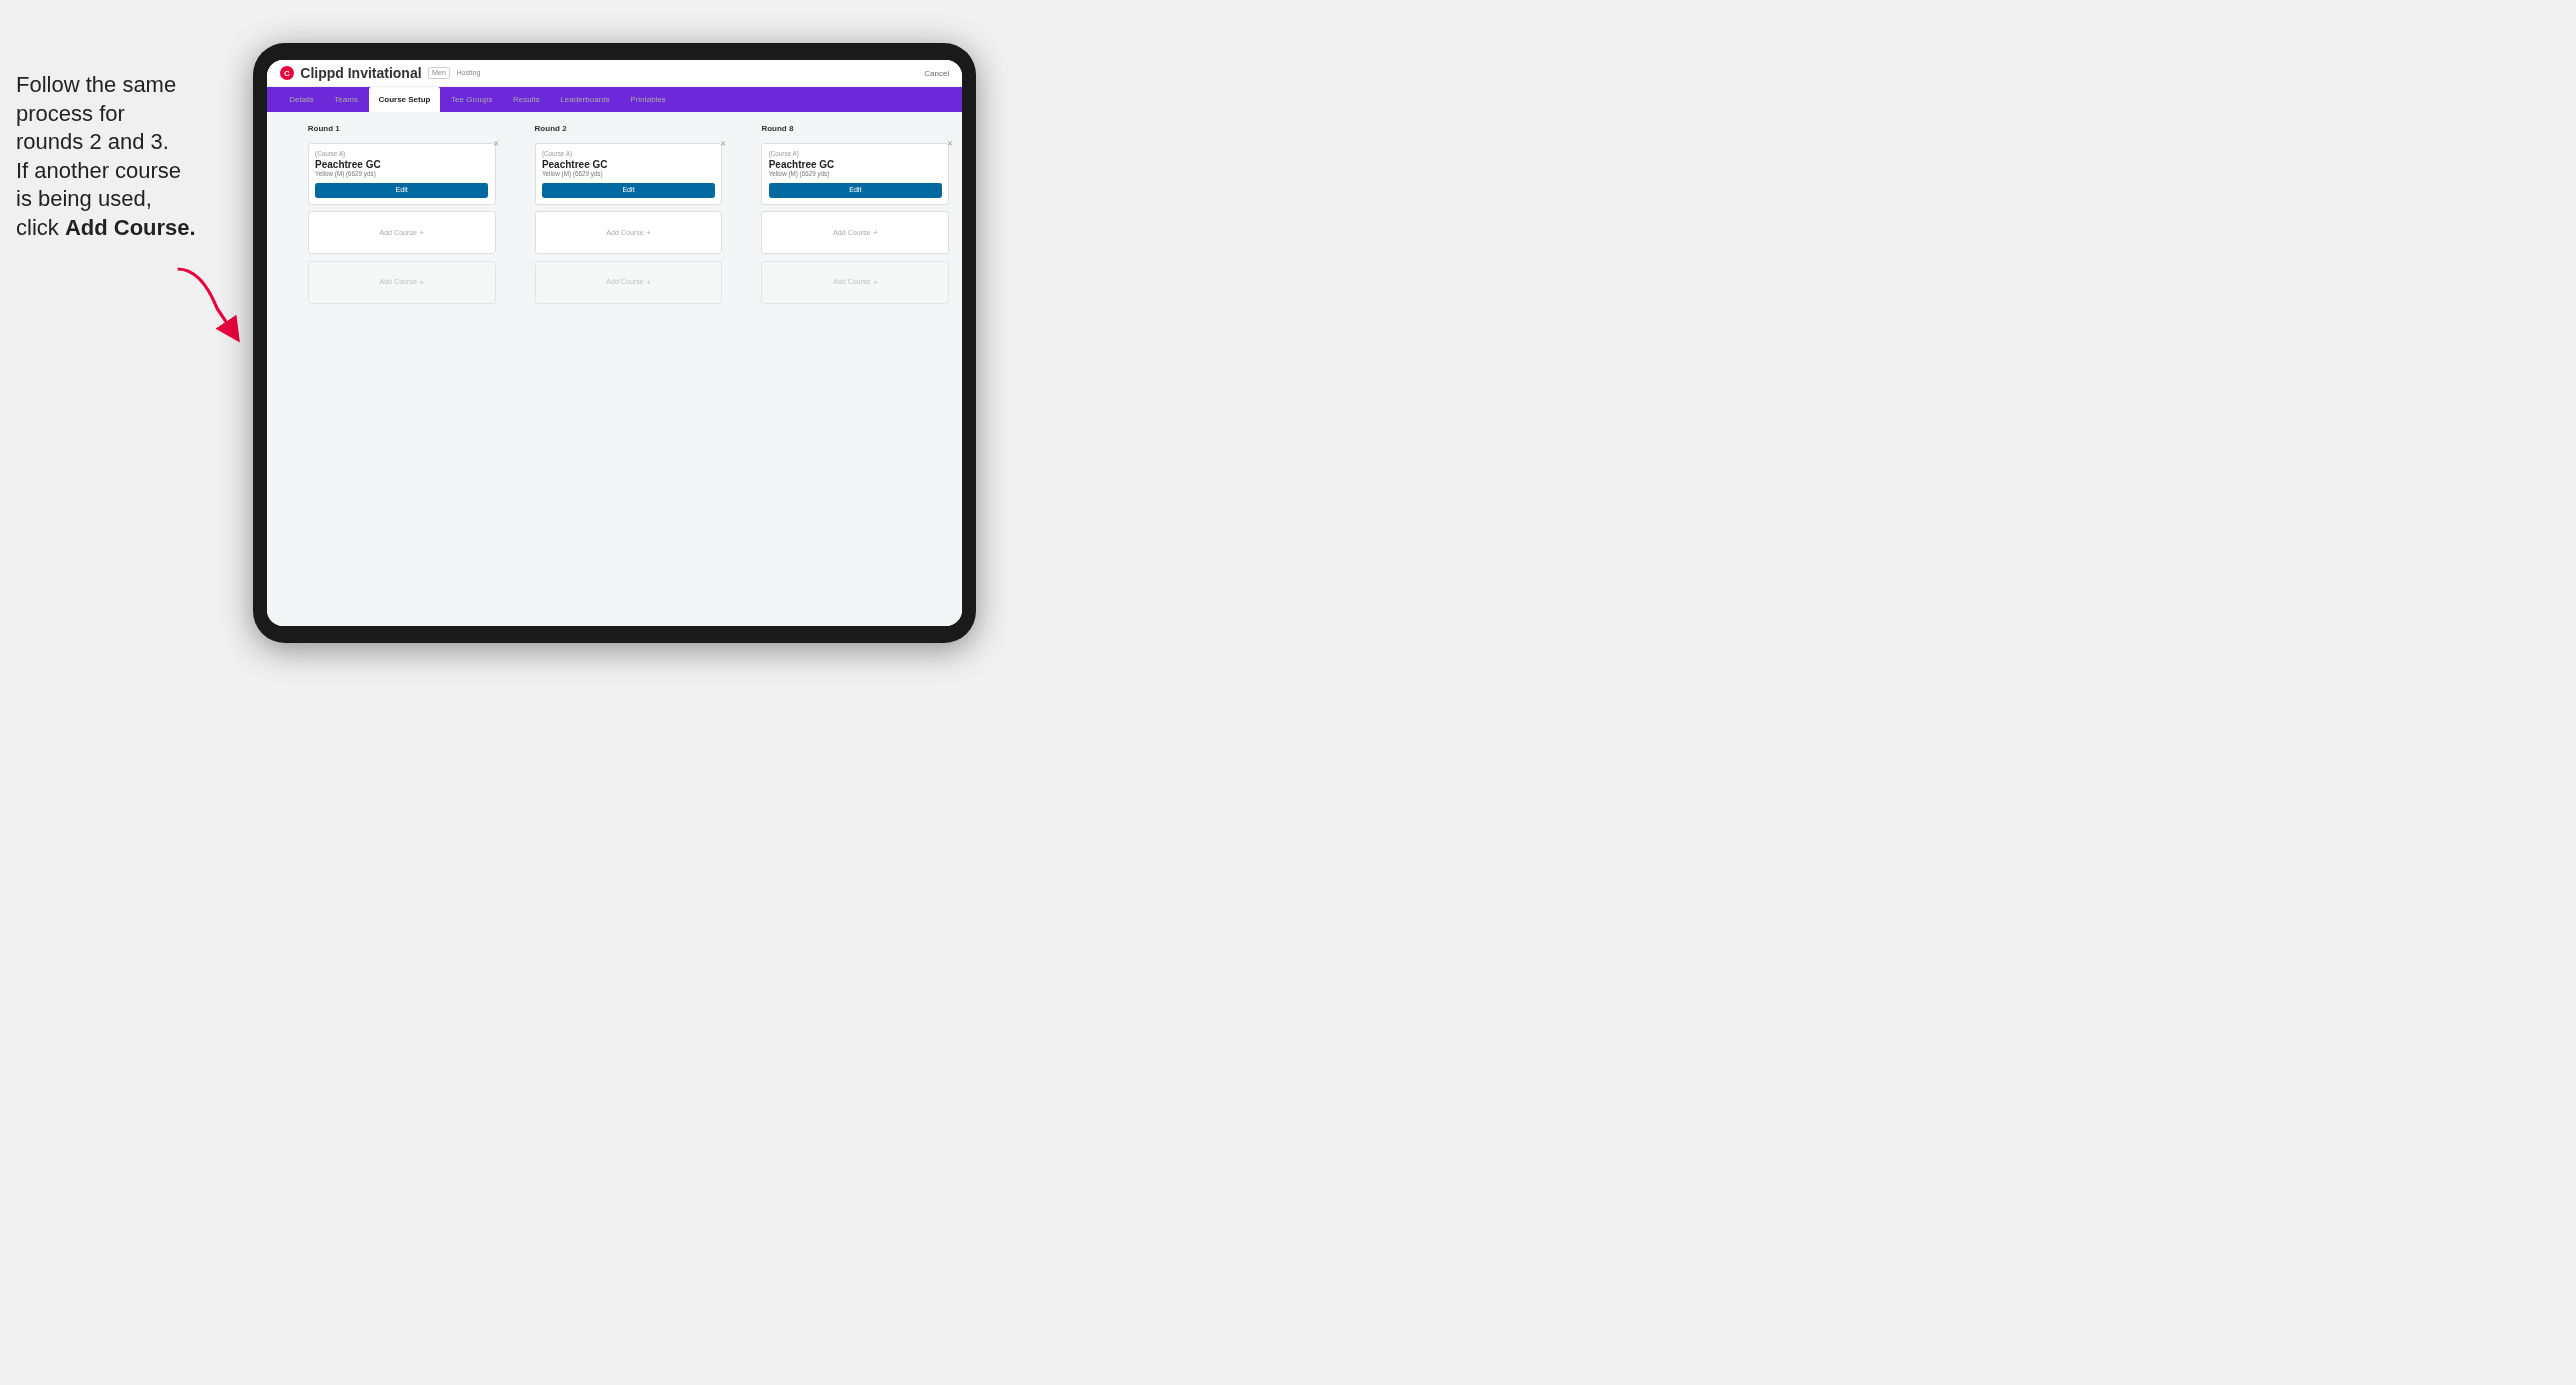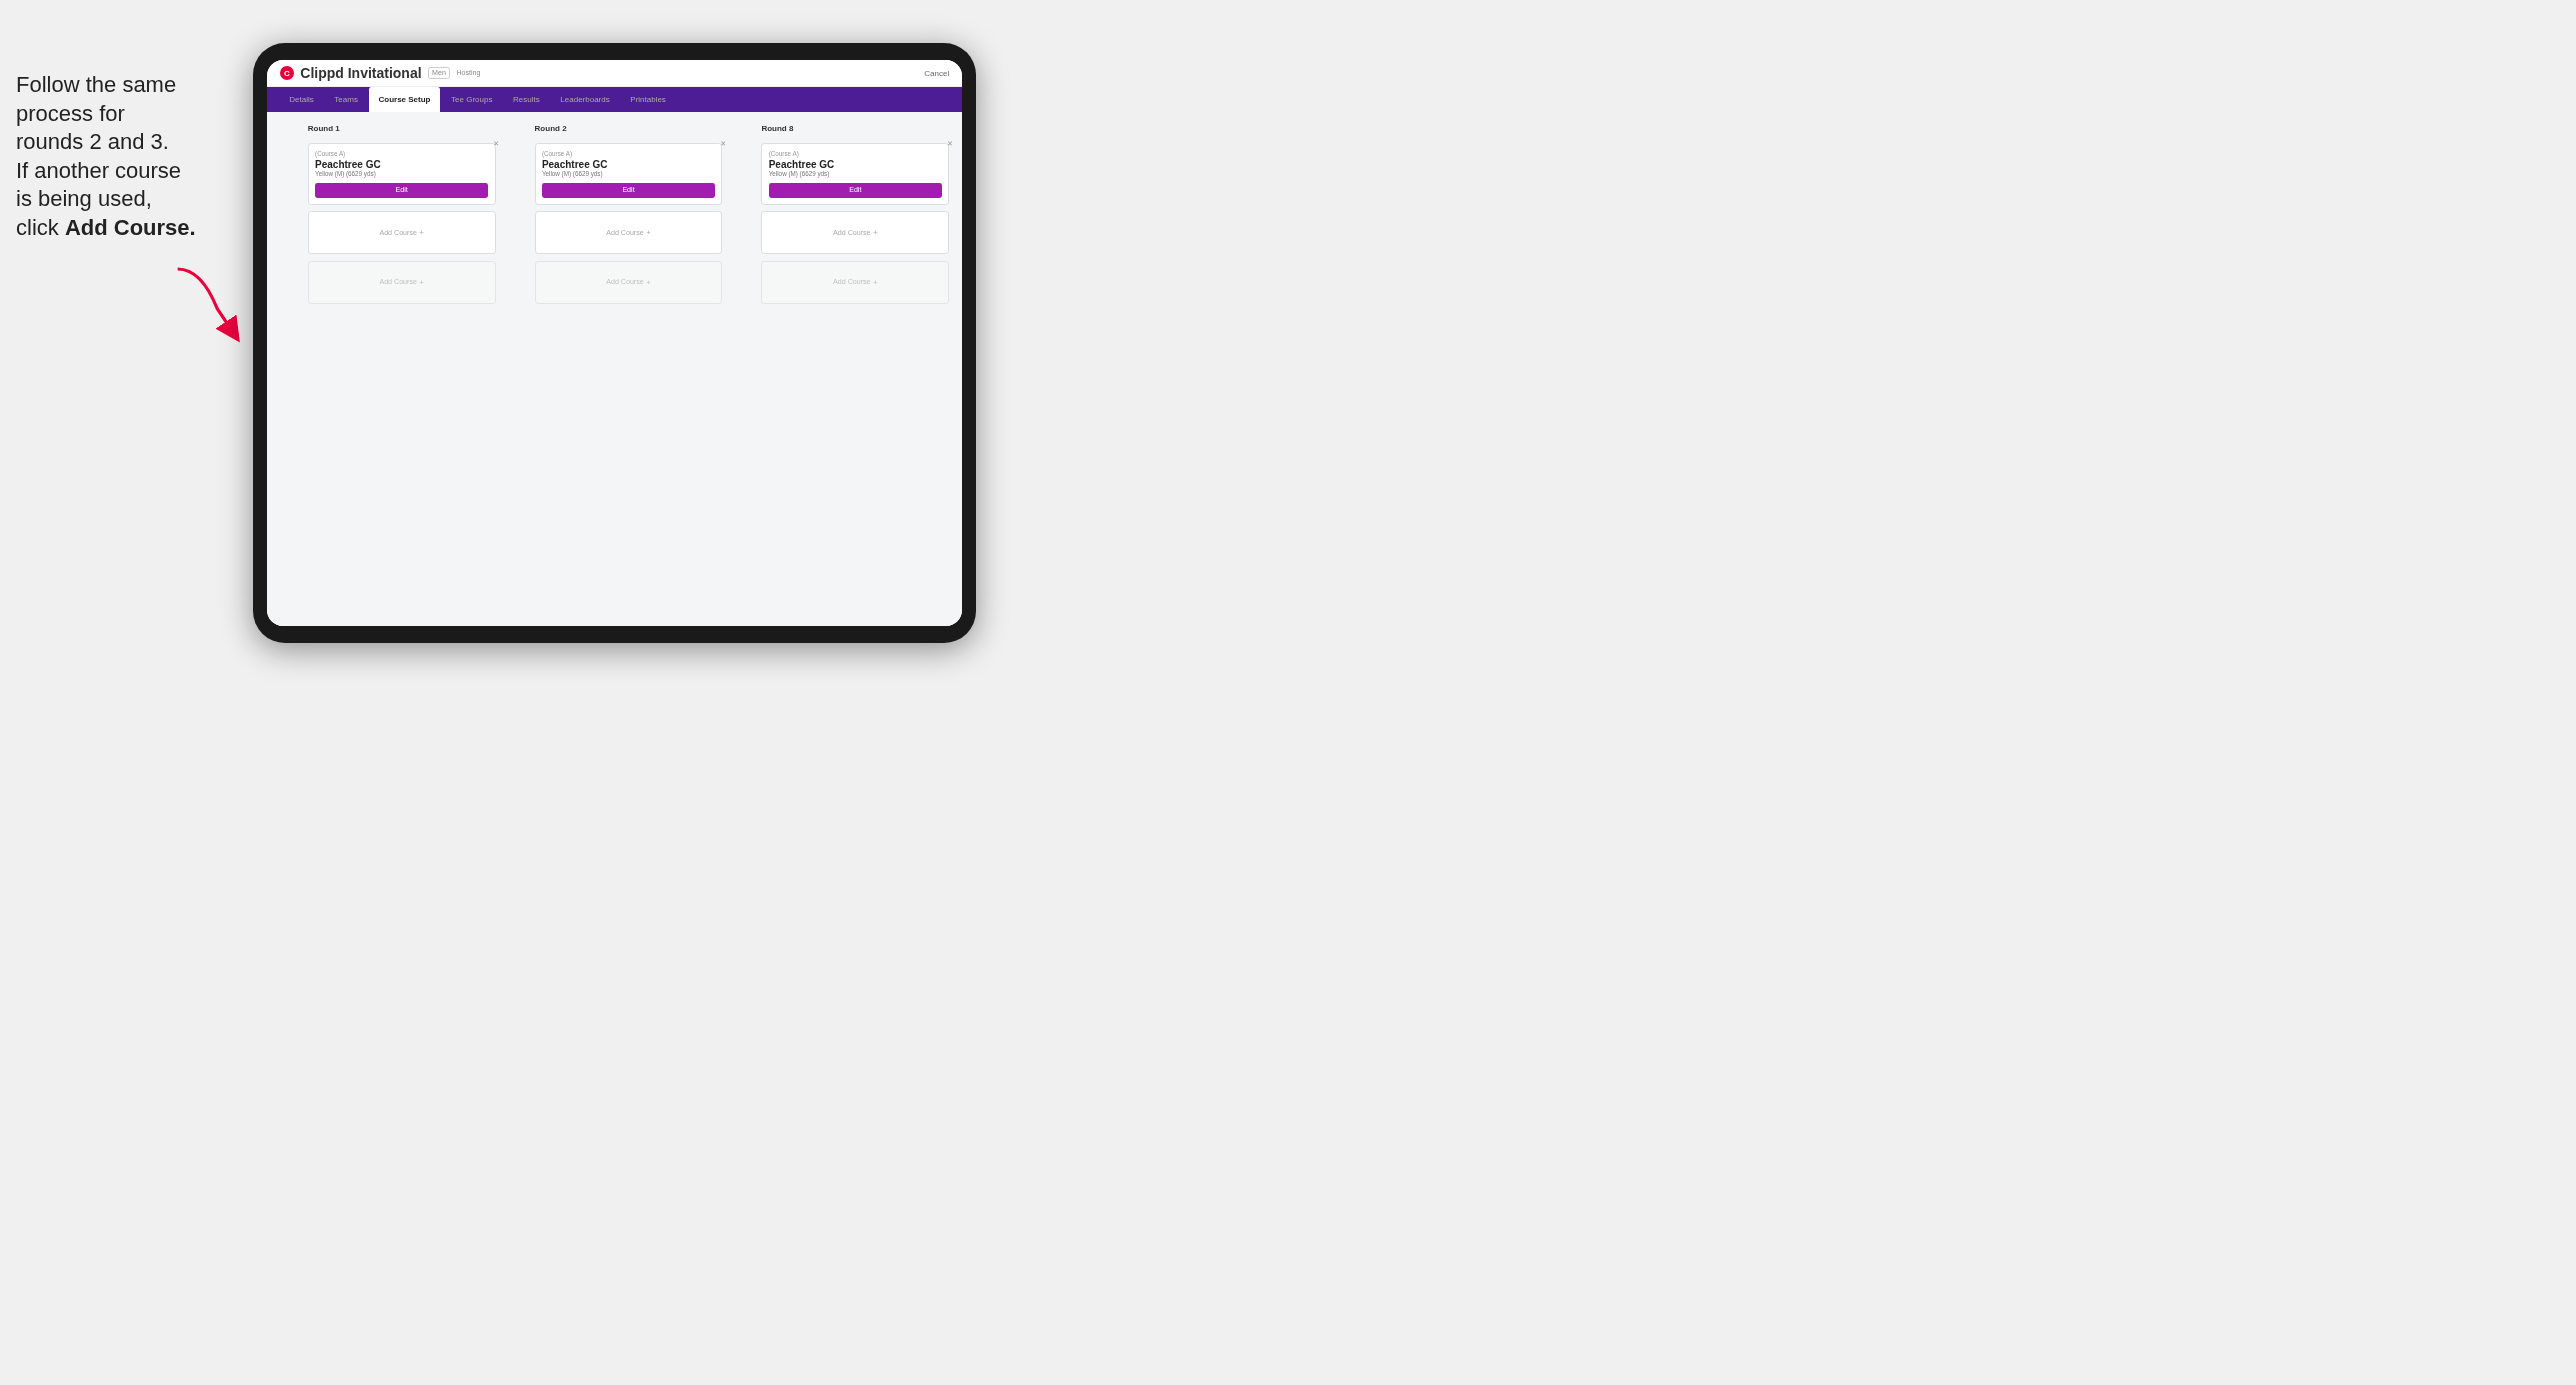--- a/index.html
+++ b/index.html
@@ -149,21 +149,21 @@
       color: #888;
     }
     .cancel-btn {
       font-size: 8px;
       color: #666;
       cursor: pointer;
     }
 
     
     .tab-bar {
-      background: #4c1d95;
+      background: #6d28d9;
       display: flex;
       align-items: center;
       padding: 0 12.6px;
       gap: 1.6px;
       flex-shrink: 0;
       height: 25px;
     }
     .tab-item {
       font-size: 8px;
       color: #aaa;
@@ -224,21 +224,21 @@
       font-size: 10px;
       font-weight: 700;
       color: #222;
     }
     .course-details {
       font-size: 6.3px;
       color: #777;
       margin-bottom: 4.7px;
     }
     .edit-btn {
-      background: #a21caf;
+      background: #0369a1;
       color: #fff;
       border: none;
       border-radius: 2.4px;
       font-size: 7.1px;
       padding: 3.2px 0;
       width: 100%;
       cursor: pointer;
       text-align: center;
     }
     .card-x {

